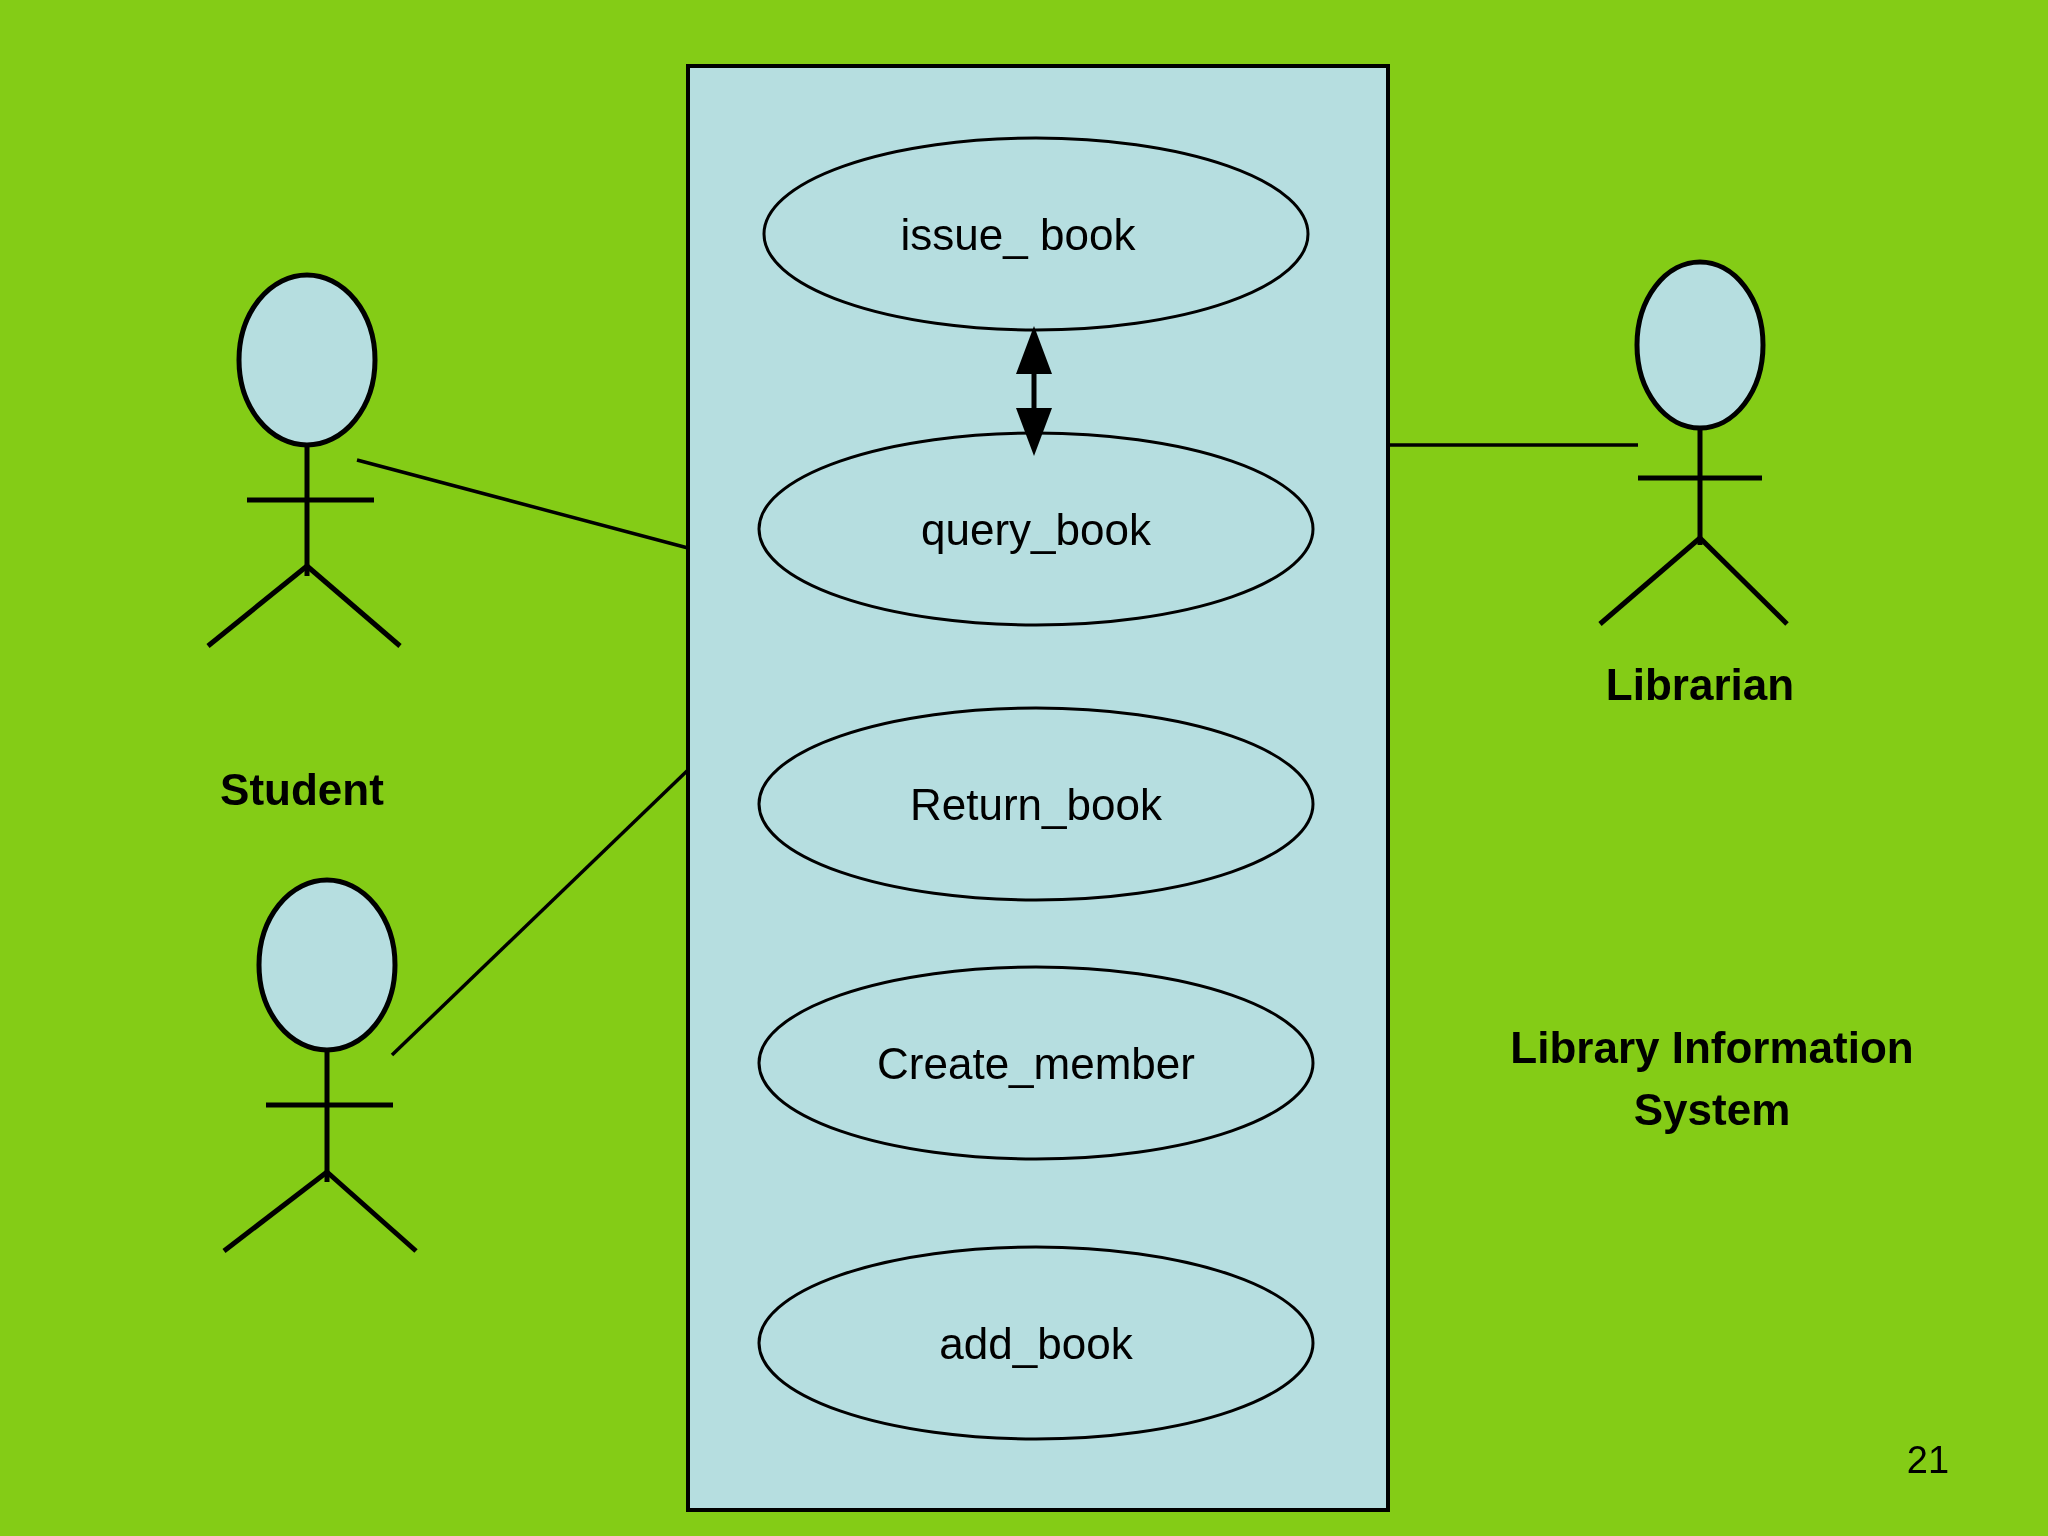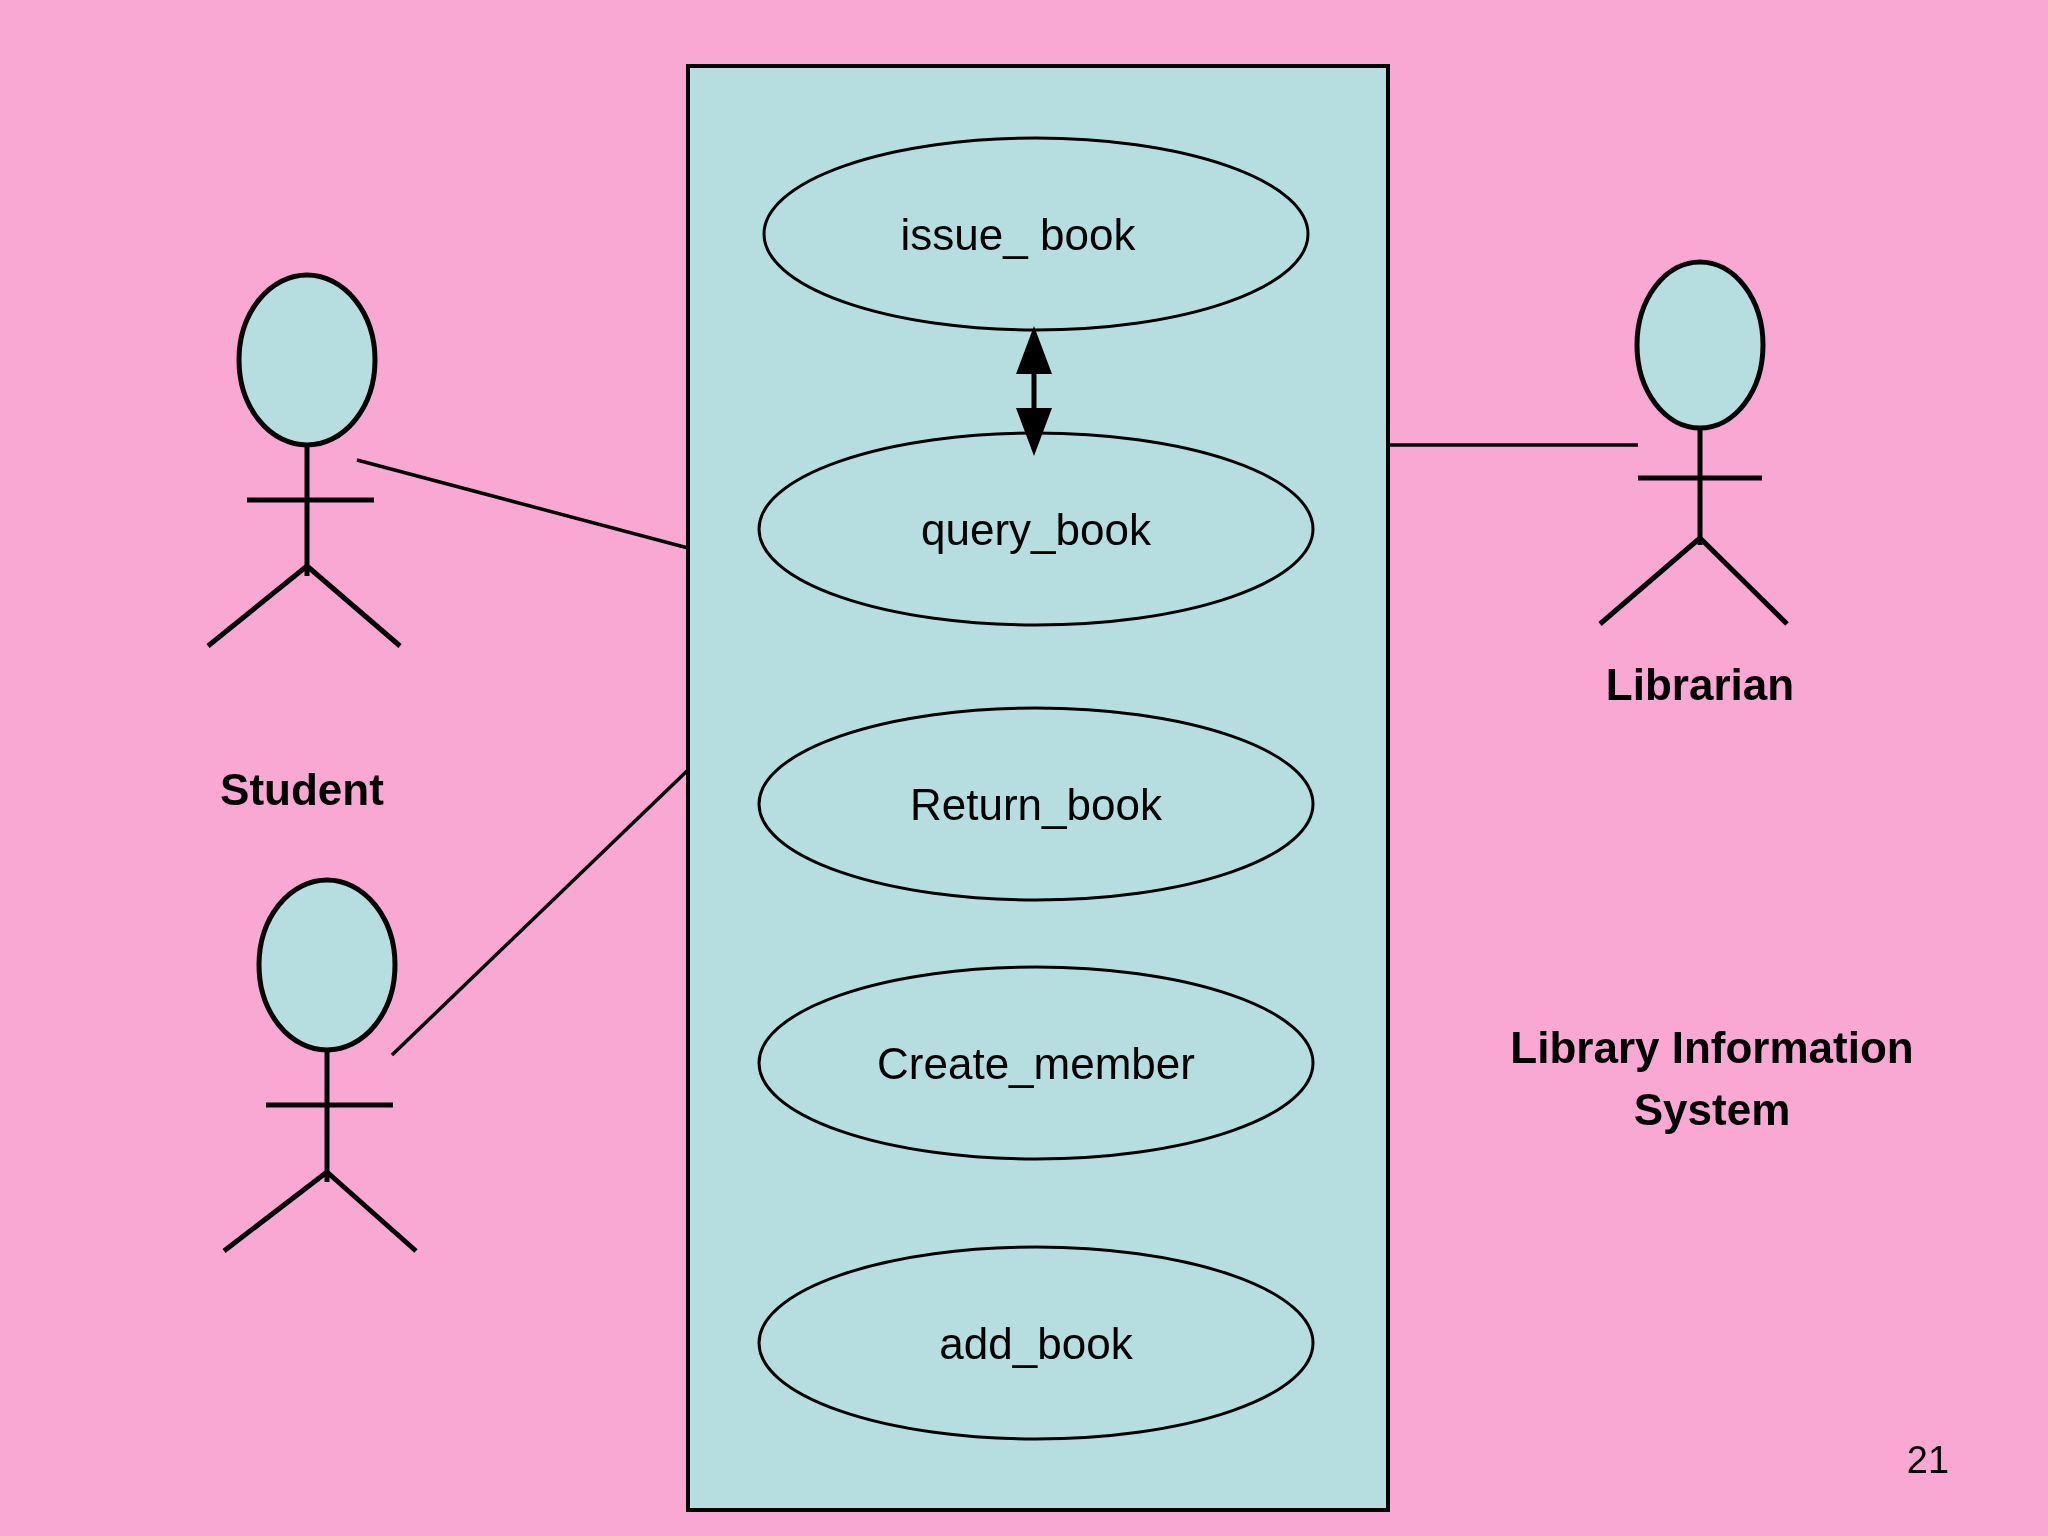--- a/index.html
+++ b/index.html
@@ -8,21 +8,21 @@
     padding: 0;
     background: #ffffff;
   }
   body {
     font-family: "Liberation Sans", sans-serif;
   }
   #canvas {
     position: relative;
     width: 2048px;
     height: 1536px;
-    background: #f9a8d4;
+    background: #84cc16;
     overflow: hidden;
   }
   #diagram-svg {
     position: absolute;
     left: 0;
     top: 0;
     width: 2048px;
     height: 1536px;
     display: block;
   }

